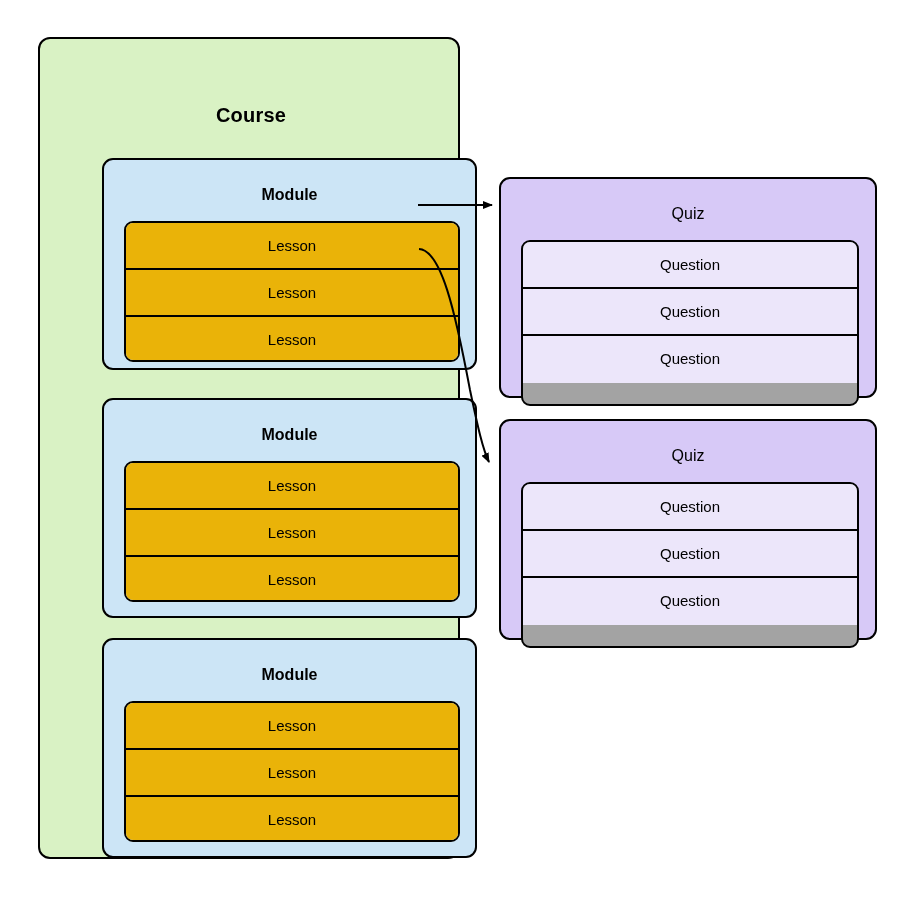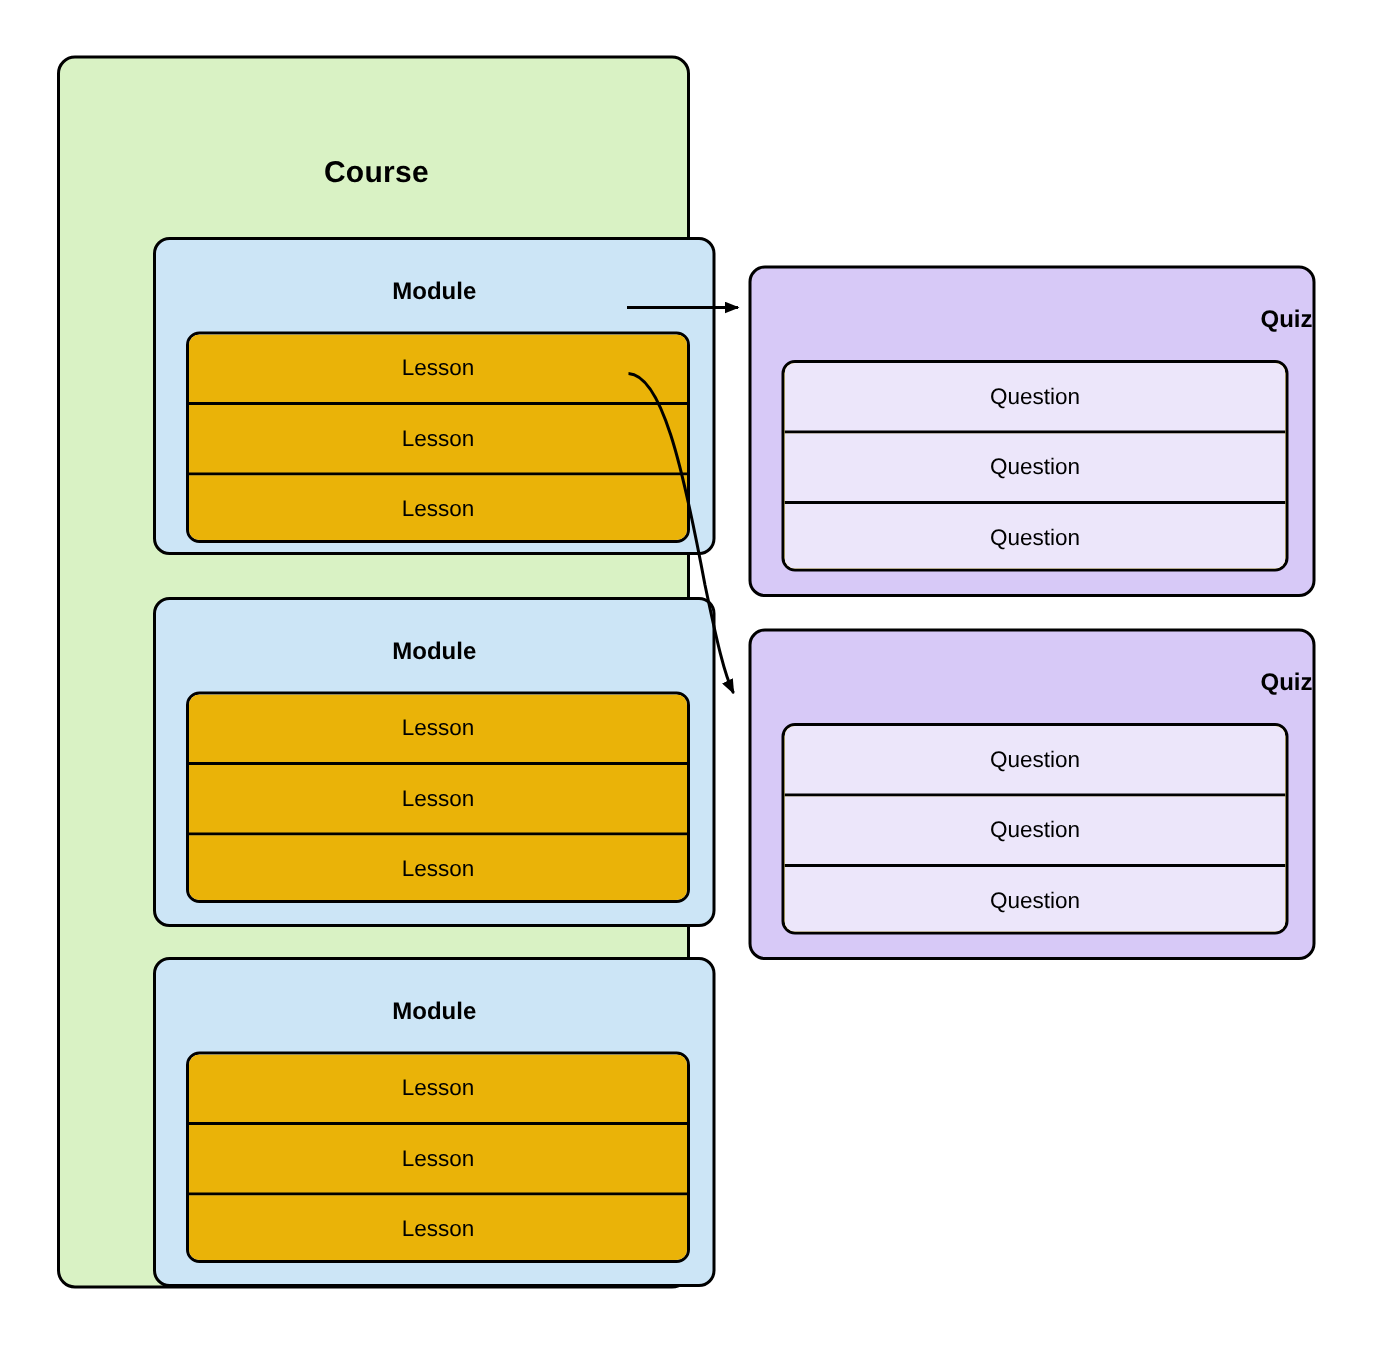--- a/index.html
+++ b/index.html
@@ -108,36 +108,36 @@
     border-radius: 11px;
   }
   .quiz-1 { top: 177px; height: 221px; }
   .quiz-2 { top: 419px; height: 221px; }
 
   .quiz-title {
     position: absolute;
     left: 0;
     top: 26px;
     width: 100%;
-    text-align: right;
+    text-align: center;
     font-size: 16px;
-    font-weight: bold;
+    font-weight: normal;
     color: #000000;
   }
 
   .question-group {
     position: absolute;
     box-sizing: border-box;
     left: 20px;
     top: 61px;
     width: 338px;
-    height: 141px;
+    height: 166px;
     border: 2px solid #000000;
     border-radius: 9px;
-    background: #fde047;
+    background: #a3a3a3;
     overflow: hidden;
   }
   .question-row {
     box-sizing: border-box;
     height: 47px;
     line-height: 45px;
     text-align: center;
     font-size: 15px;
     color: #000000;
     background: #ece6fa;

